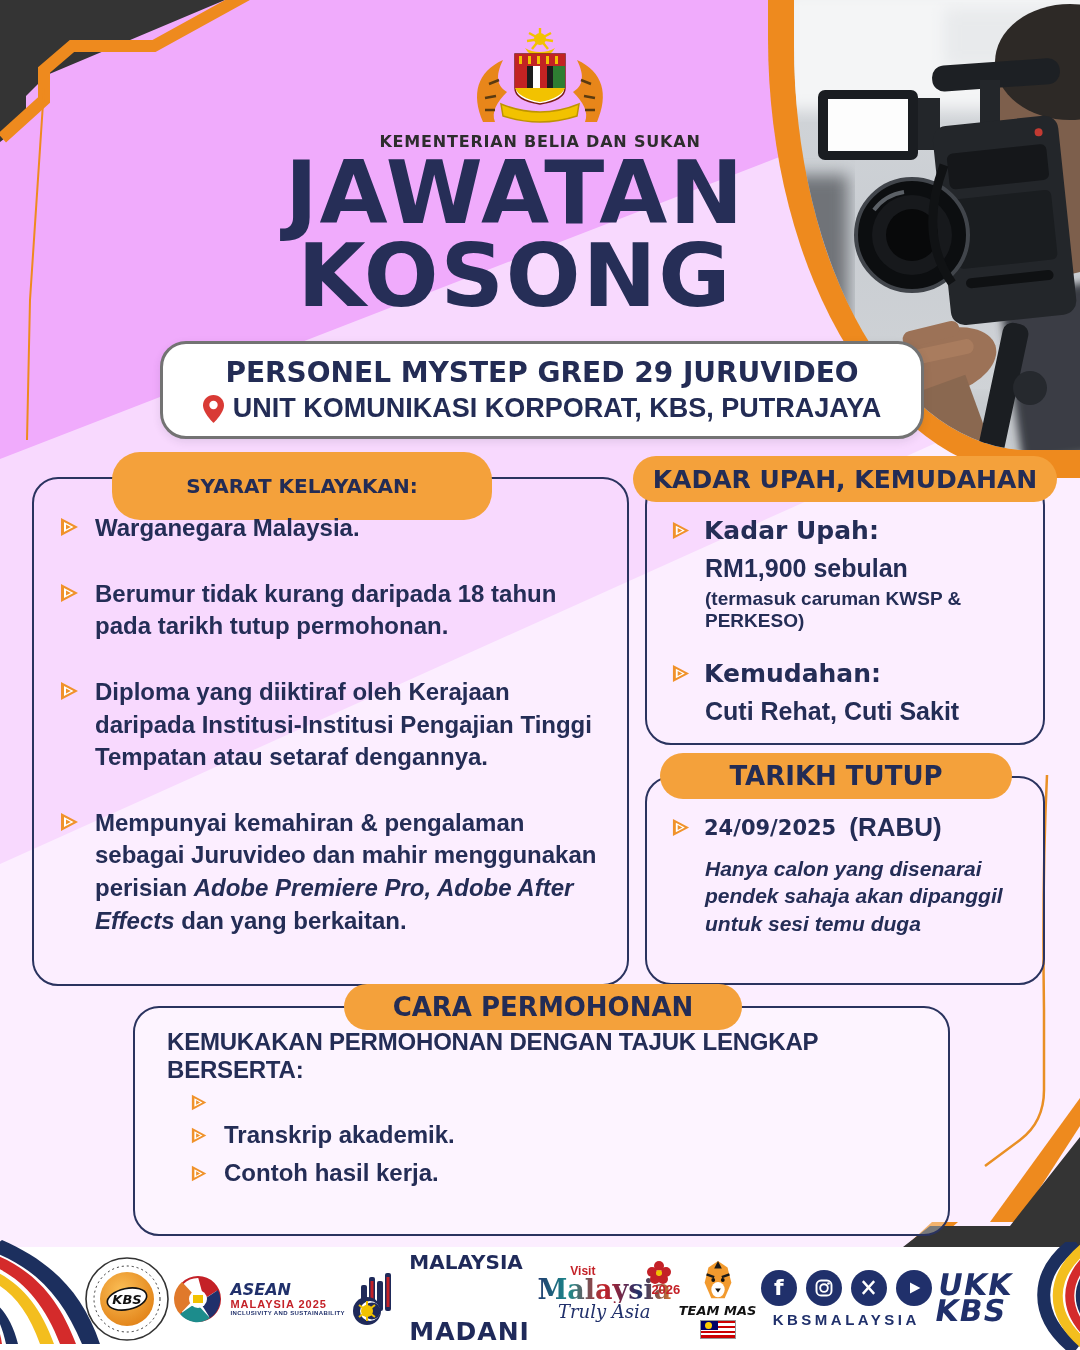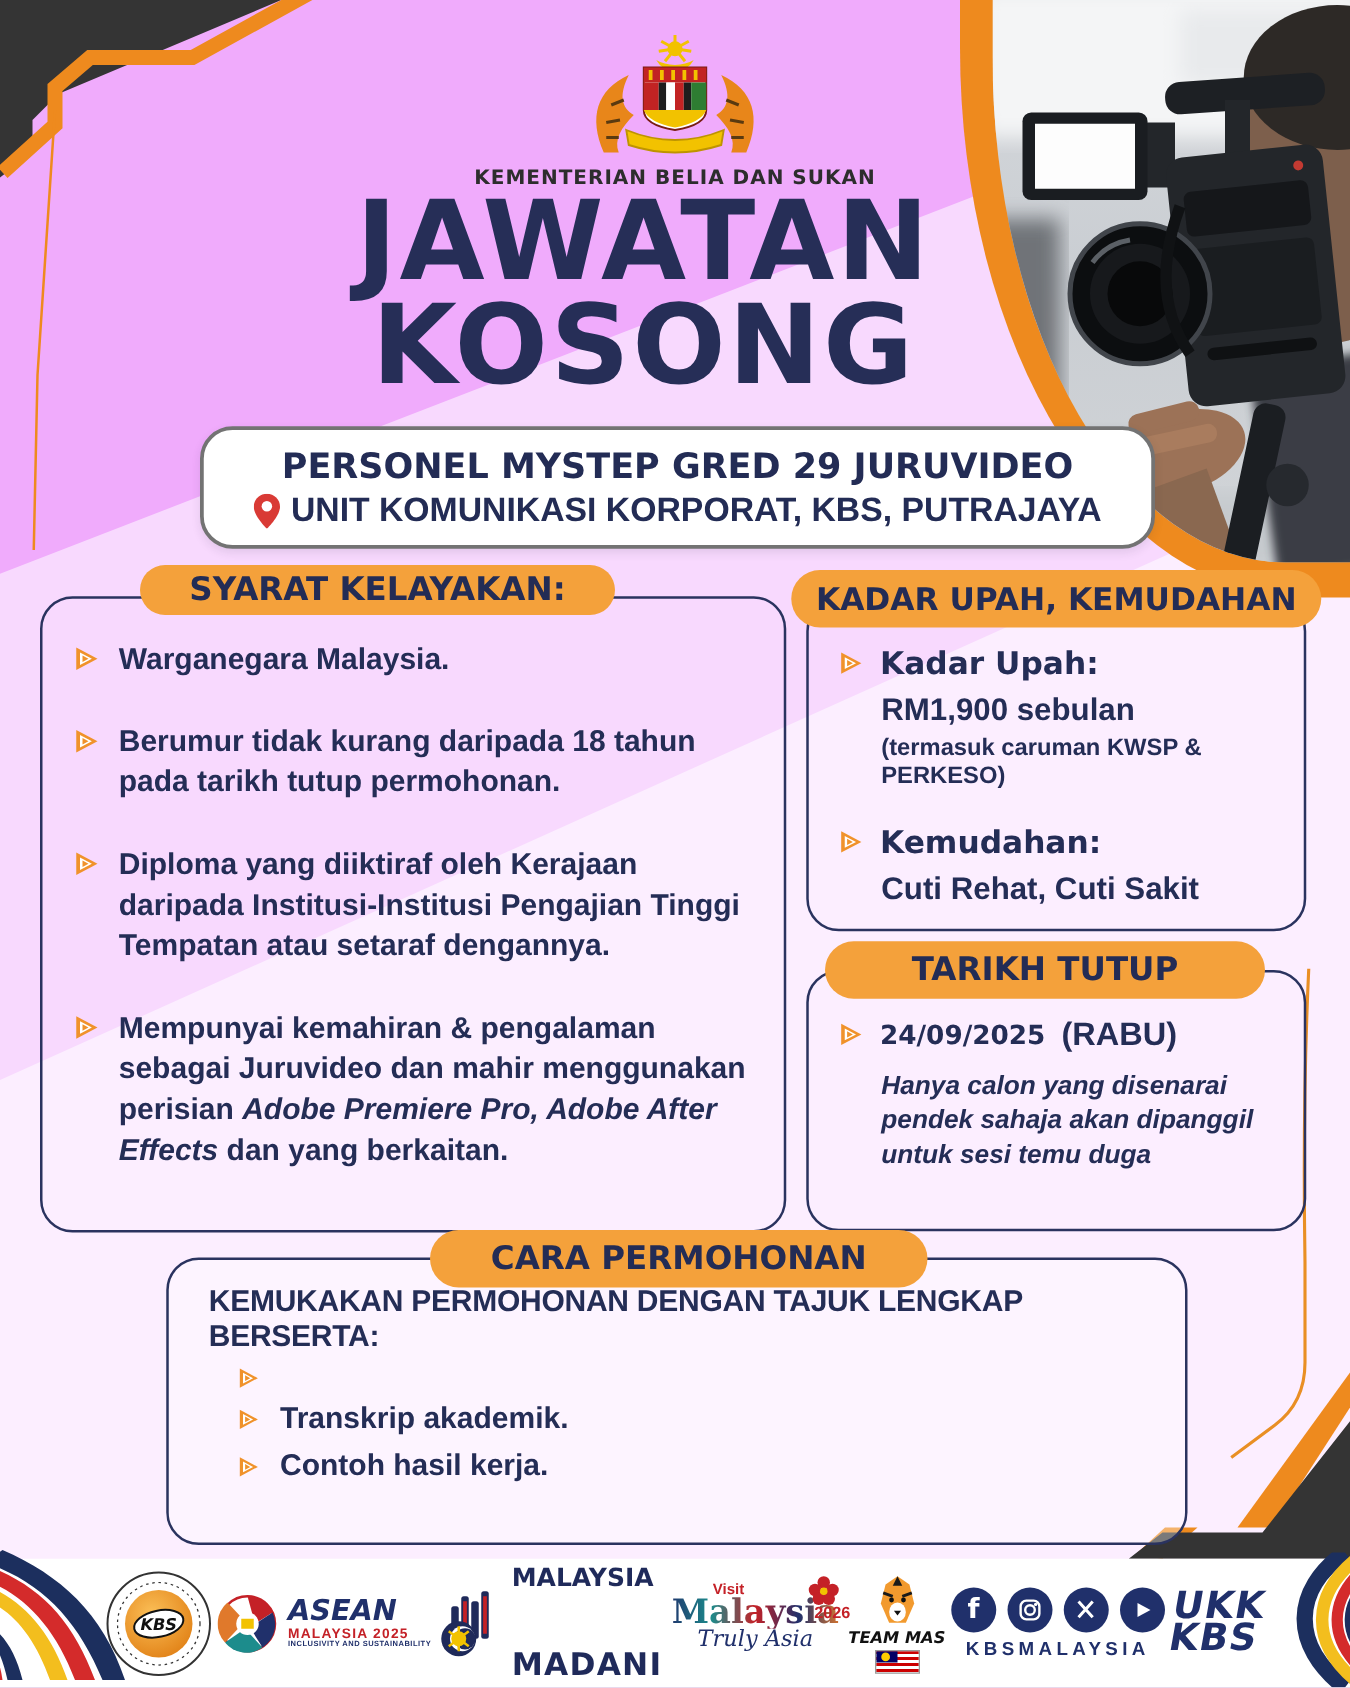--- a/index.html
+++ b/index.html
@@ -33,21 +33,21 @@
      display:flex;flex-direction:column;align-items:center;justify-content:center;gap:4px;
      box-shadow:0 3px 8px rgba(40,40,60,.10);}
   .job-title{font-family:"DejaVu Sans",sans-serif;font-weight:bold;font-size:28px;color:#232C55;}
   .job-loc{display:flex;align-items:center;gap:9px;font-family:"Liberation Sans",sans-serif;
      font-weight:bold;font-size:27px;color:#232C55;}
   
   .pill{position:absolute;background:#F4A13B;border-radius:28px;z-index:4;
      display:flex;align-items:center;justify-content:center;
      font-family:"DejaVu Sans",sans-serif;font-weight:bold;color:#232C55;}
   .outline-box{position:absolute;border:2.5px solid #2A335F;border-radius:26px;z-index:3;}
-  .pill-syarat{left:112px;top:452px;width:380px;height:40px;font-size:26px;}
+  .pill-syarat{left:112px;top:452px;width:380px;height:68px;font-size:20px;}
   .box-syarat{left:32px;top:477px;width:593px;height:505px;}
   .syarat-list{position:absolute;left:60px;top:512px;width:540px;z-index:4;
      display:flex;flex-direction:column;gap:33px;}
   .bullet{display:flex;gap:15px;align-items:flex-start;}
   .bullet .tri{flex:0 0 auto;margin-top:5px;}
   .btxt{font-size:24px;line-height:1.36;color:#242D56;font-weight:bold;width:520px;}
   .btxt i{font-style:italic;}
   .pill-kadar{left:633px;top:456px;width:424px;height:46px;font-size:25px;}
   .box-kadar{left:645px;top:479px;width:396px;height:262px;}
   .kadar-content{position:absolute;left:672px;top:516px;width:350px;z-index:4;color:#242D56;}
@@ -73,21 +73,21 @@
   .c-email{margin-top:11px;font-size:24px;font-weight:bold;}
   .c-email b{font-family:"DejaVu Sans",sans-serif;font-size:28px;color:#1E2749;}
   
   .footer-strip{position:absolute;left:0;right:0;top:1247px;height:103px;background:#fff;z-index:5;}
   .footer{position:absolute;left:84px;right:70px;top:1247px;height:103px;z-index:7;
      display:flex;align-items:center;justify-content:space-between;}
   .ribbon-left{position:absolute;left:-4px;top:1238px;z-index:6;}
   .ribbon-right{position:absolute;right:0;top:1242px;z-index:6;}
   .logo{display:flex;align-items:center;gap:8px;}
   .asean-txt .l1{font-family:"DejaVu Sans",sans-serif;font-weight:bold;font-style:italic;
-     font-size:23px;color:#20306B;line-height:1;}
+     font-size:16px;color:#20306B;line-height:1;}
   .asean-txt .l2{font-size:11px;font-weight:bold;color:#C42127;letter-spacing:1px;}
   .asean-txt .l3{font-size:6px;font-weight:bold;color:#20306B;letter-spacing:.4px;}
   .madani-txt div{font-family:"DejaVu Sans",sans-serif;font-weight:bold;color:#1F2A5A;line-height:.95;}
   .madani-txt .m1{font-size:20px;}.madani-txt .m2{font-size:25px;letter-spacing:1px;margin-top:48px;}
   .visit{position:relative;width:140px;text-align:center;font-family:"DejaVu Serif",serif;}
   .visit .v0{position:absolute;left:36px;top:-12px;color:#C42127;font-weight:bold;font-size:12px;font-family:"Liberation Sans",sans-serif;}
   .visit .v1{font-weight:bold;font-size:27px;line-height:1;
      background:linear-gradient(90deg,#20306B,#1C8C8C,#C42127,#20306B,#E0792B);
      -webkit-background-clip:text;background-clip:text;color:transparent;}
   .visit .v2{position:absolute;right:-6px;top:6px;color:#C42127;font-weight:bold;font-size:13px;font-family:"Liberation Sans",sans-serif;}

